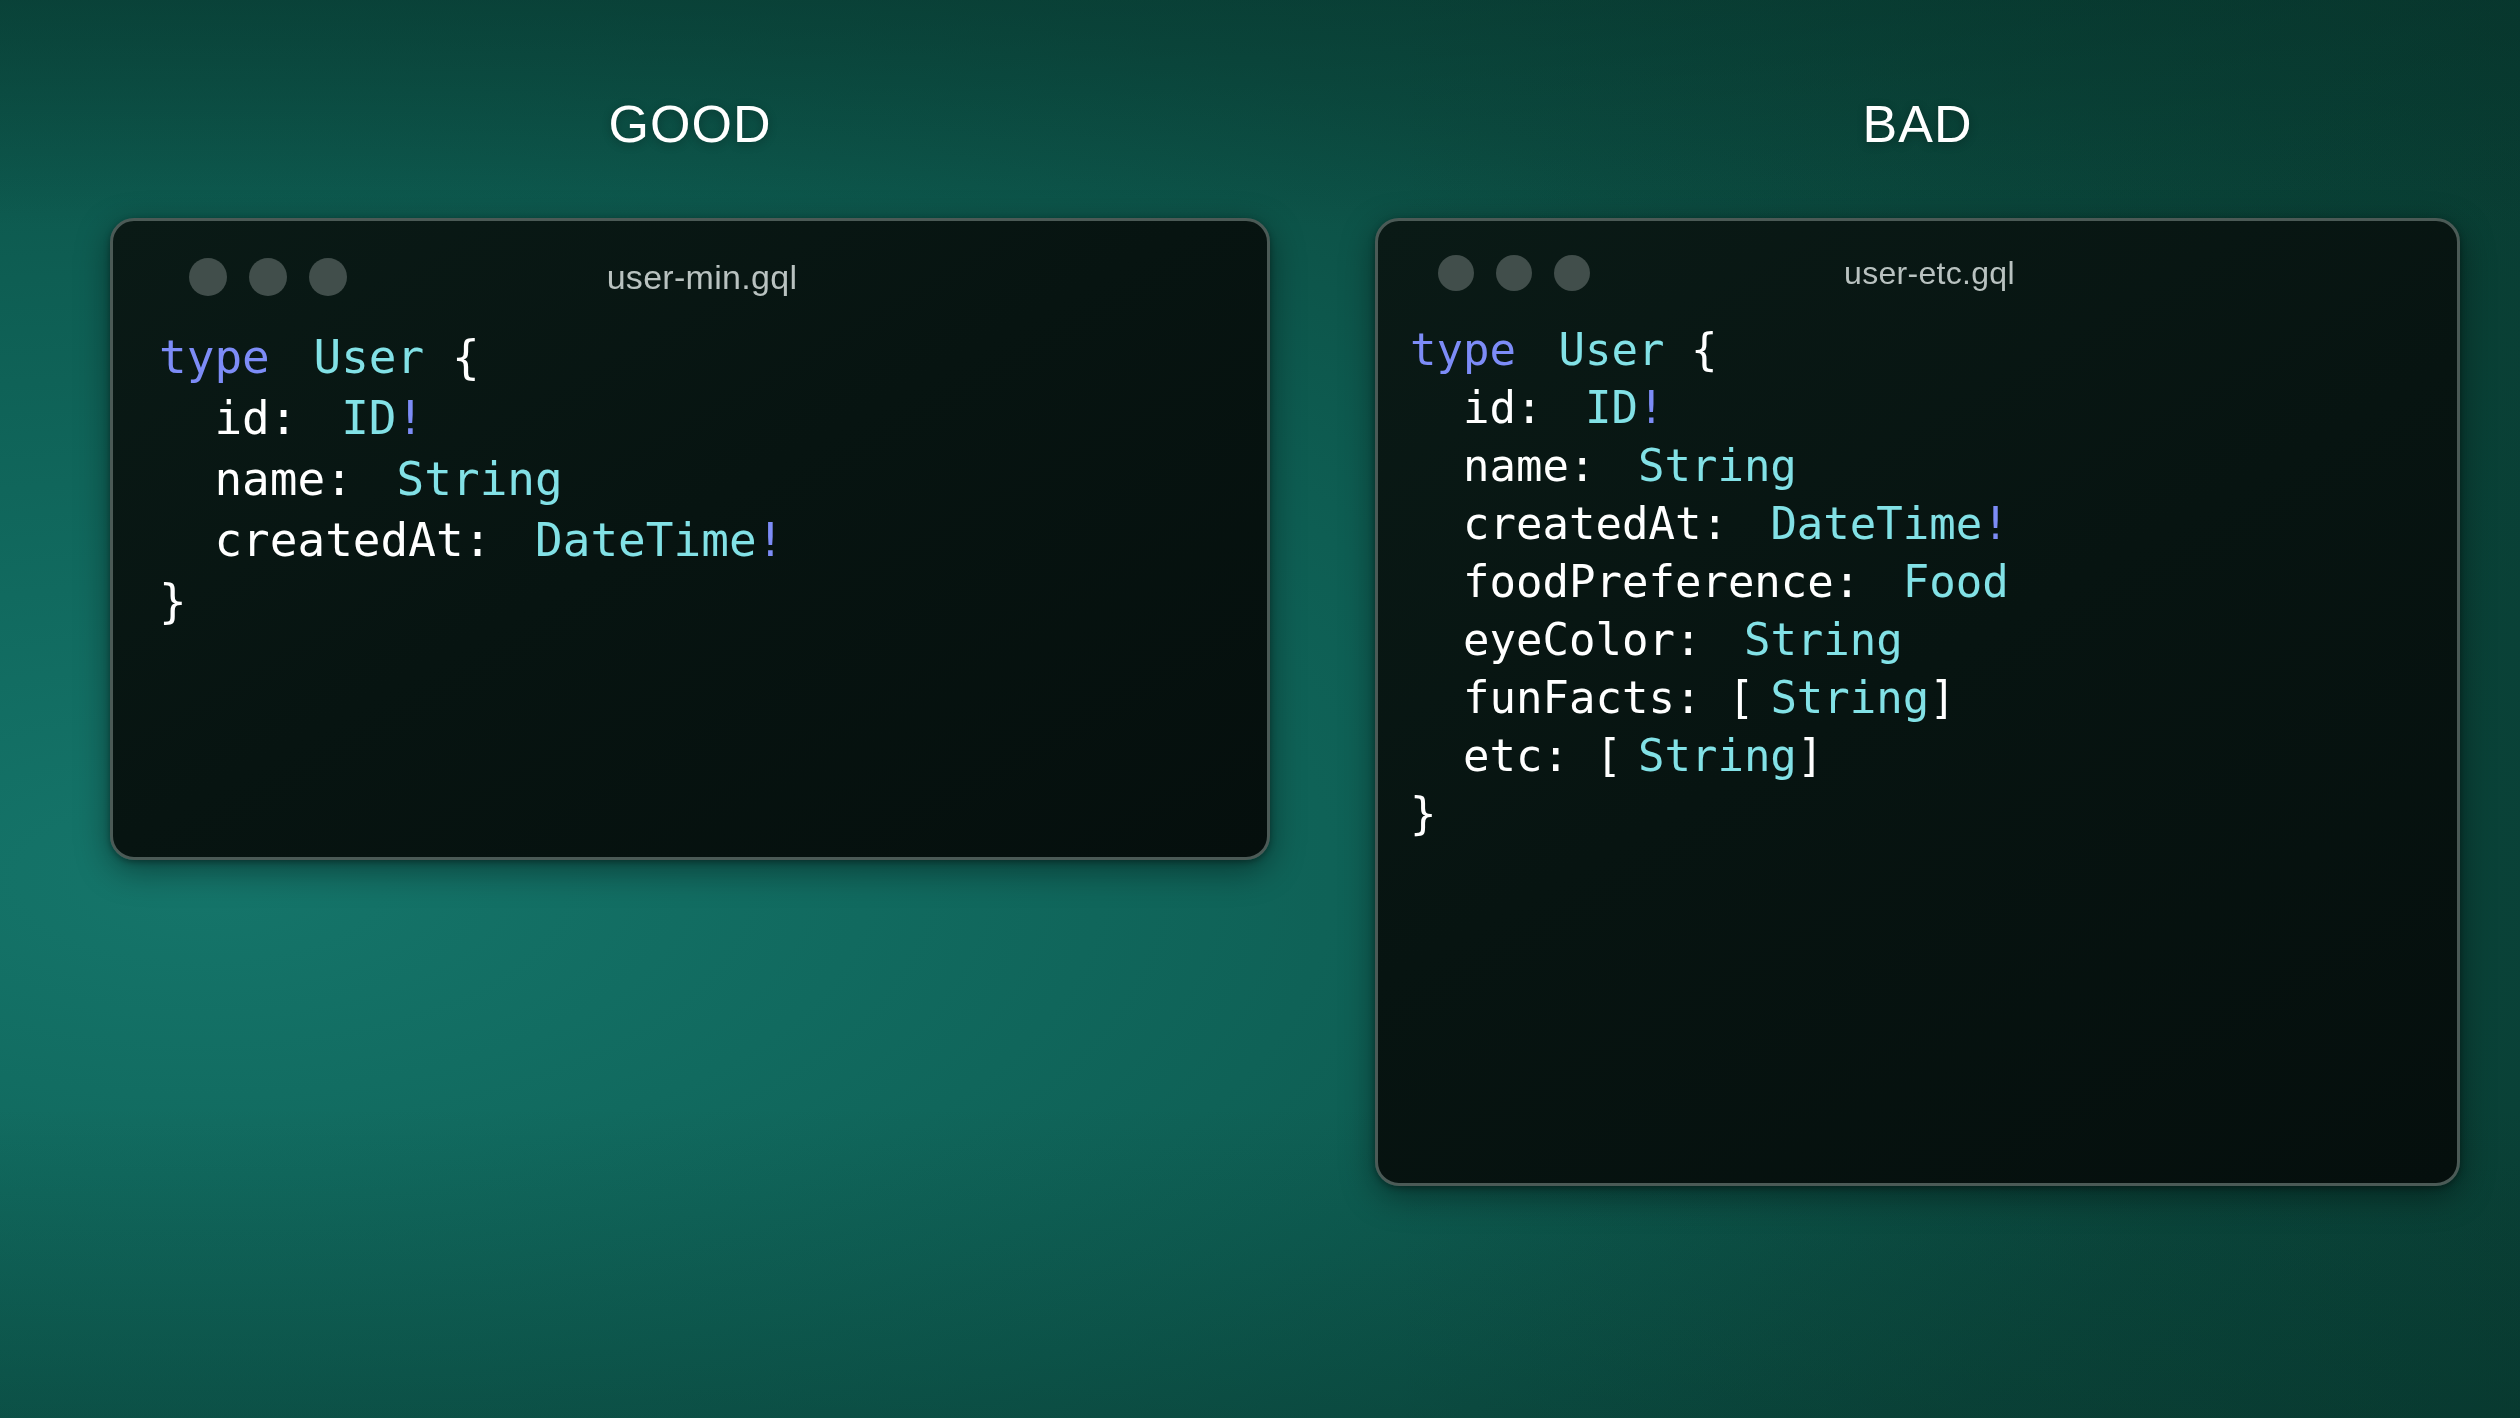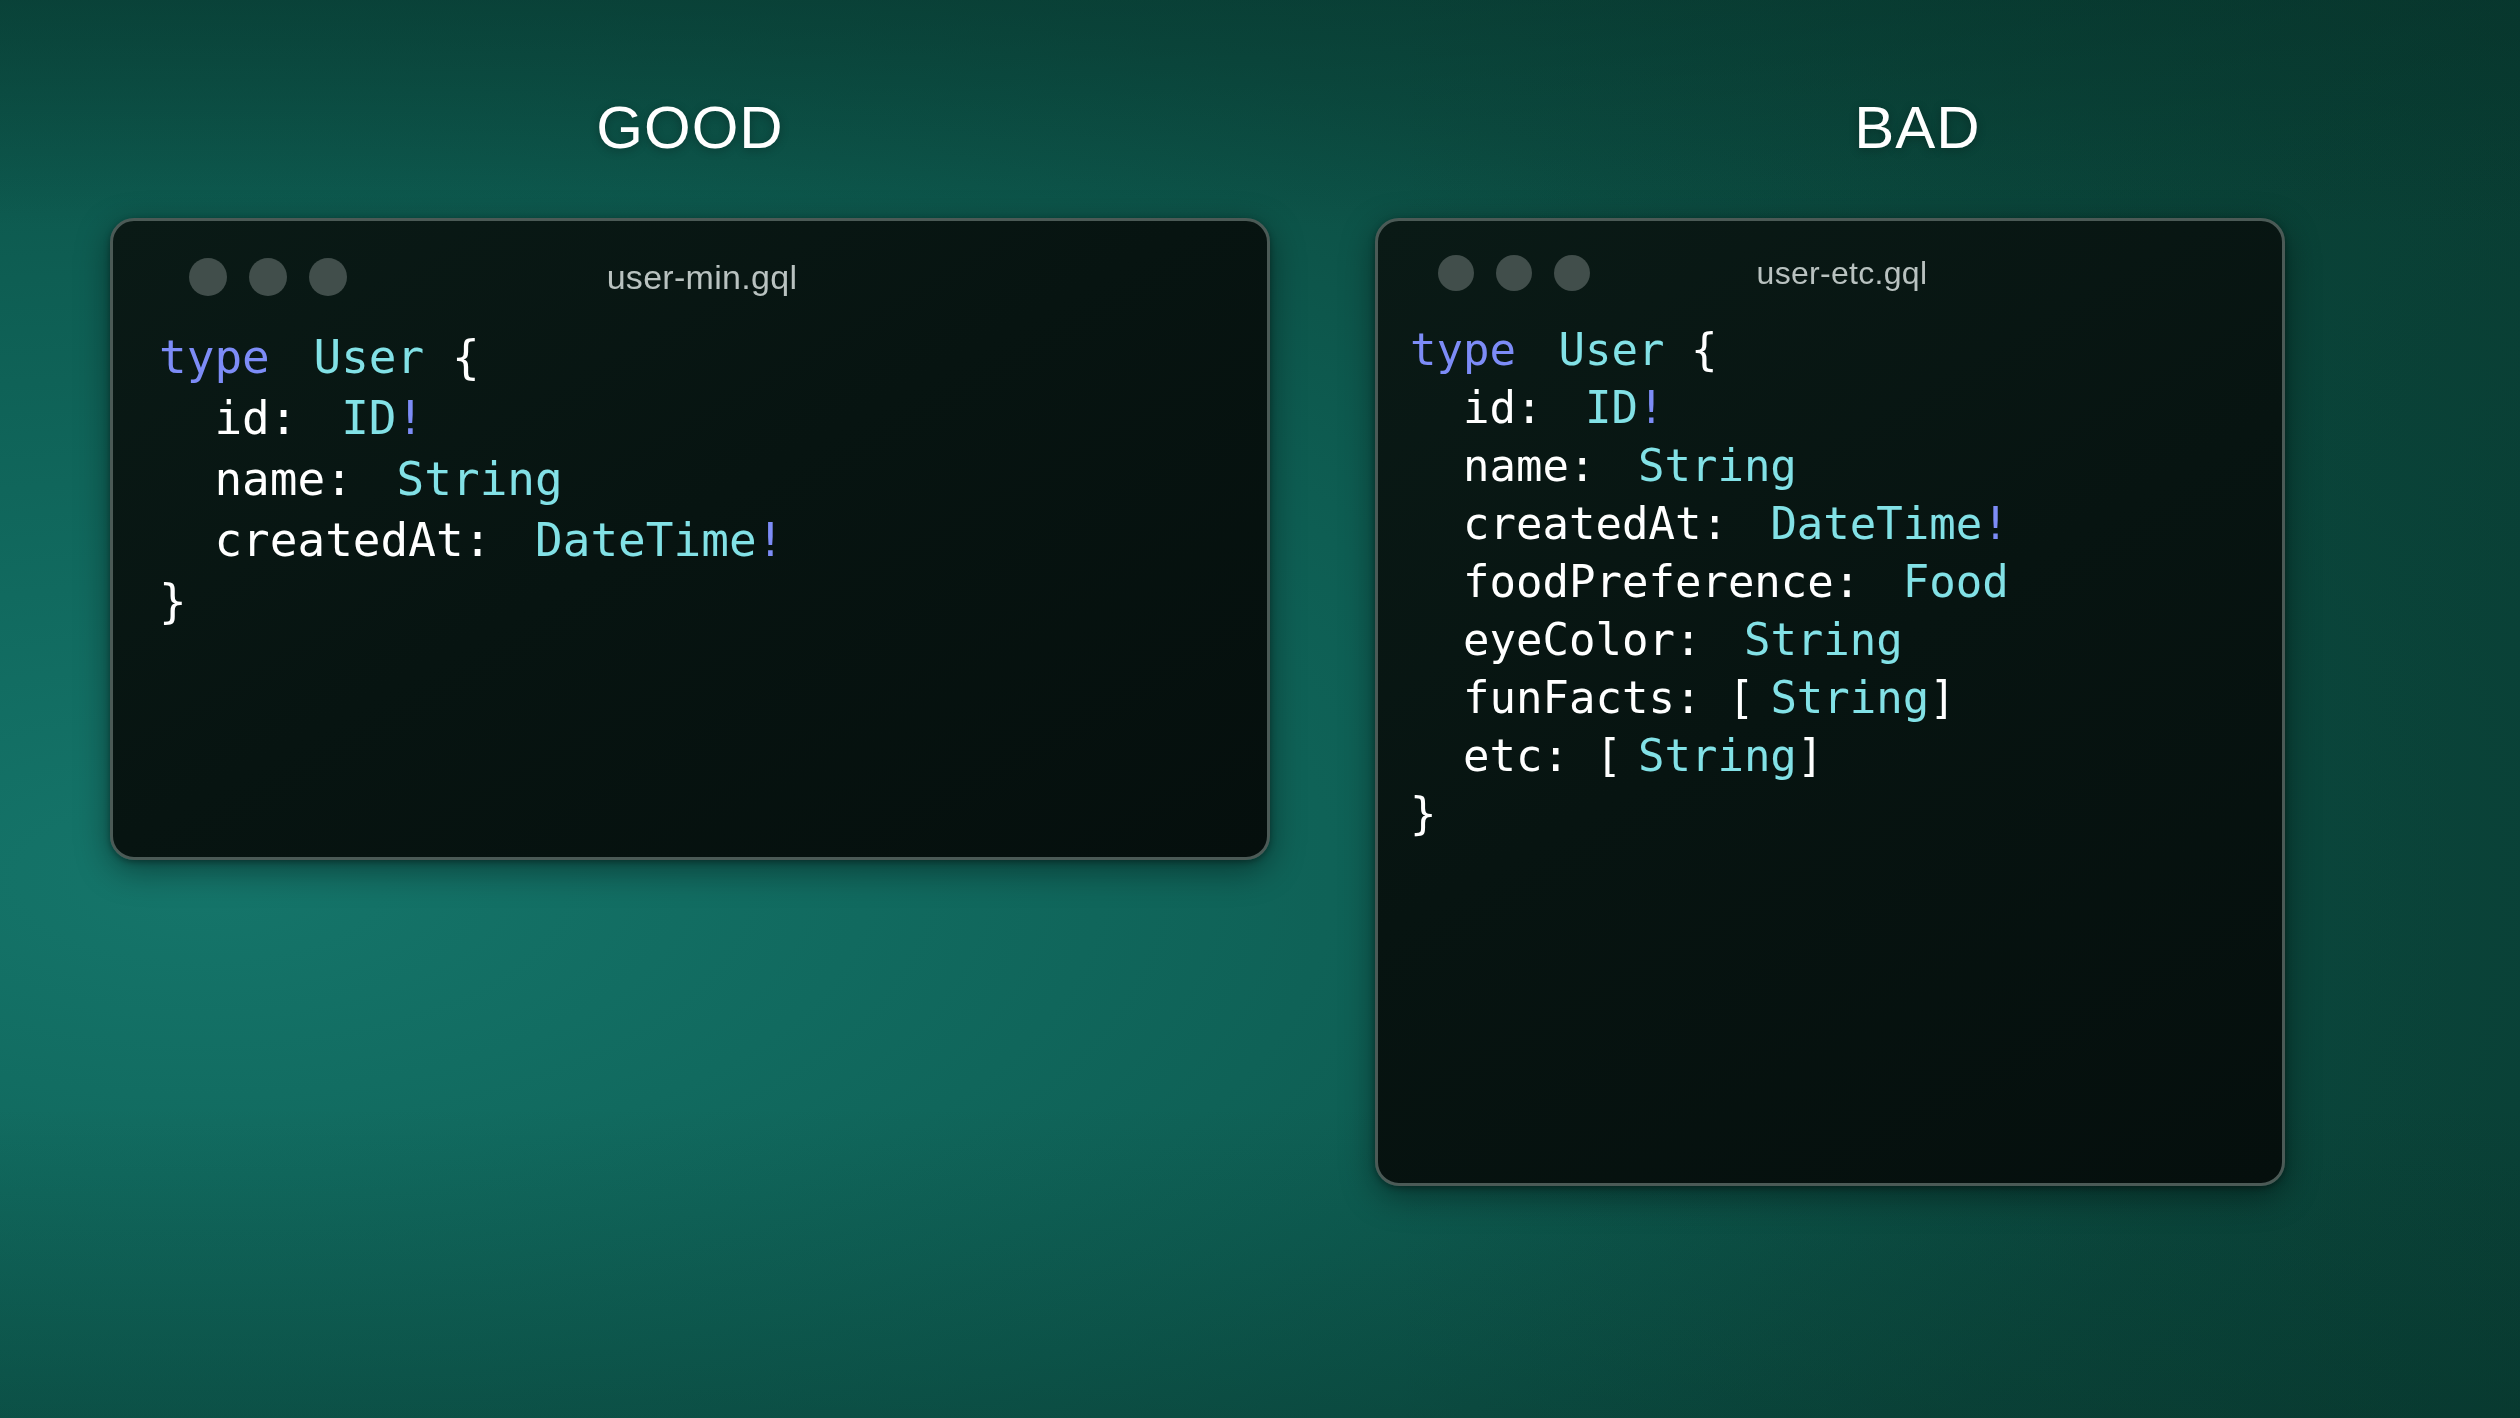--- a/index.html
+++ b/index.html
@@ -34,21 +34,21 @@
   
   .column {
     position: absolute;
     top: 0;
   }
   #column-good { left: 110px;  width: 1160px; }
   #column-bad  { left: 1375px; width: 1150px; }
 
   .column-heading {
     color: #ffffff;
-    font-size: 60px;
+    font-size: 52px;
     font-weight: 300;
     letter-spacing: 1px;
     text-align: center;
     line-height: 1;
     margin: 0;
     position: absolute;
     top: 98px;
     left: 0;
     width: 1160px;
     text-shadow: 0 2px 10px rgba(0,0,0,0.28);
@@ -63,21 +63,21 @@
     background: linear-gradient(150deg, #0a1a16 0%, #071411 48%, #050f0d 100%);
     border: 3px solid #4b5a56;
     border-radius: 24px;
     box-shadow:
       0 10px 34px rgba(0,0,0,0.42),
       0 2px 6px rgba(0,0,0,0.35);
     box-sizing: border-box;
     overflow: hidden;
   }
   #window-good { width: 1160px; height: 642px; }
-  #window-bad  { width: 910px; height: 968px; }
+  #window-bad  { width: 1085px; height: 968px; }
 
   .titlebar {
     position: relative;
     height: 112px;
     display: flex;
     align-items: center;
     margin-left: 24px;
   }
   .traffic-lights {
     display: flex;

